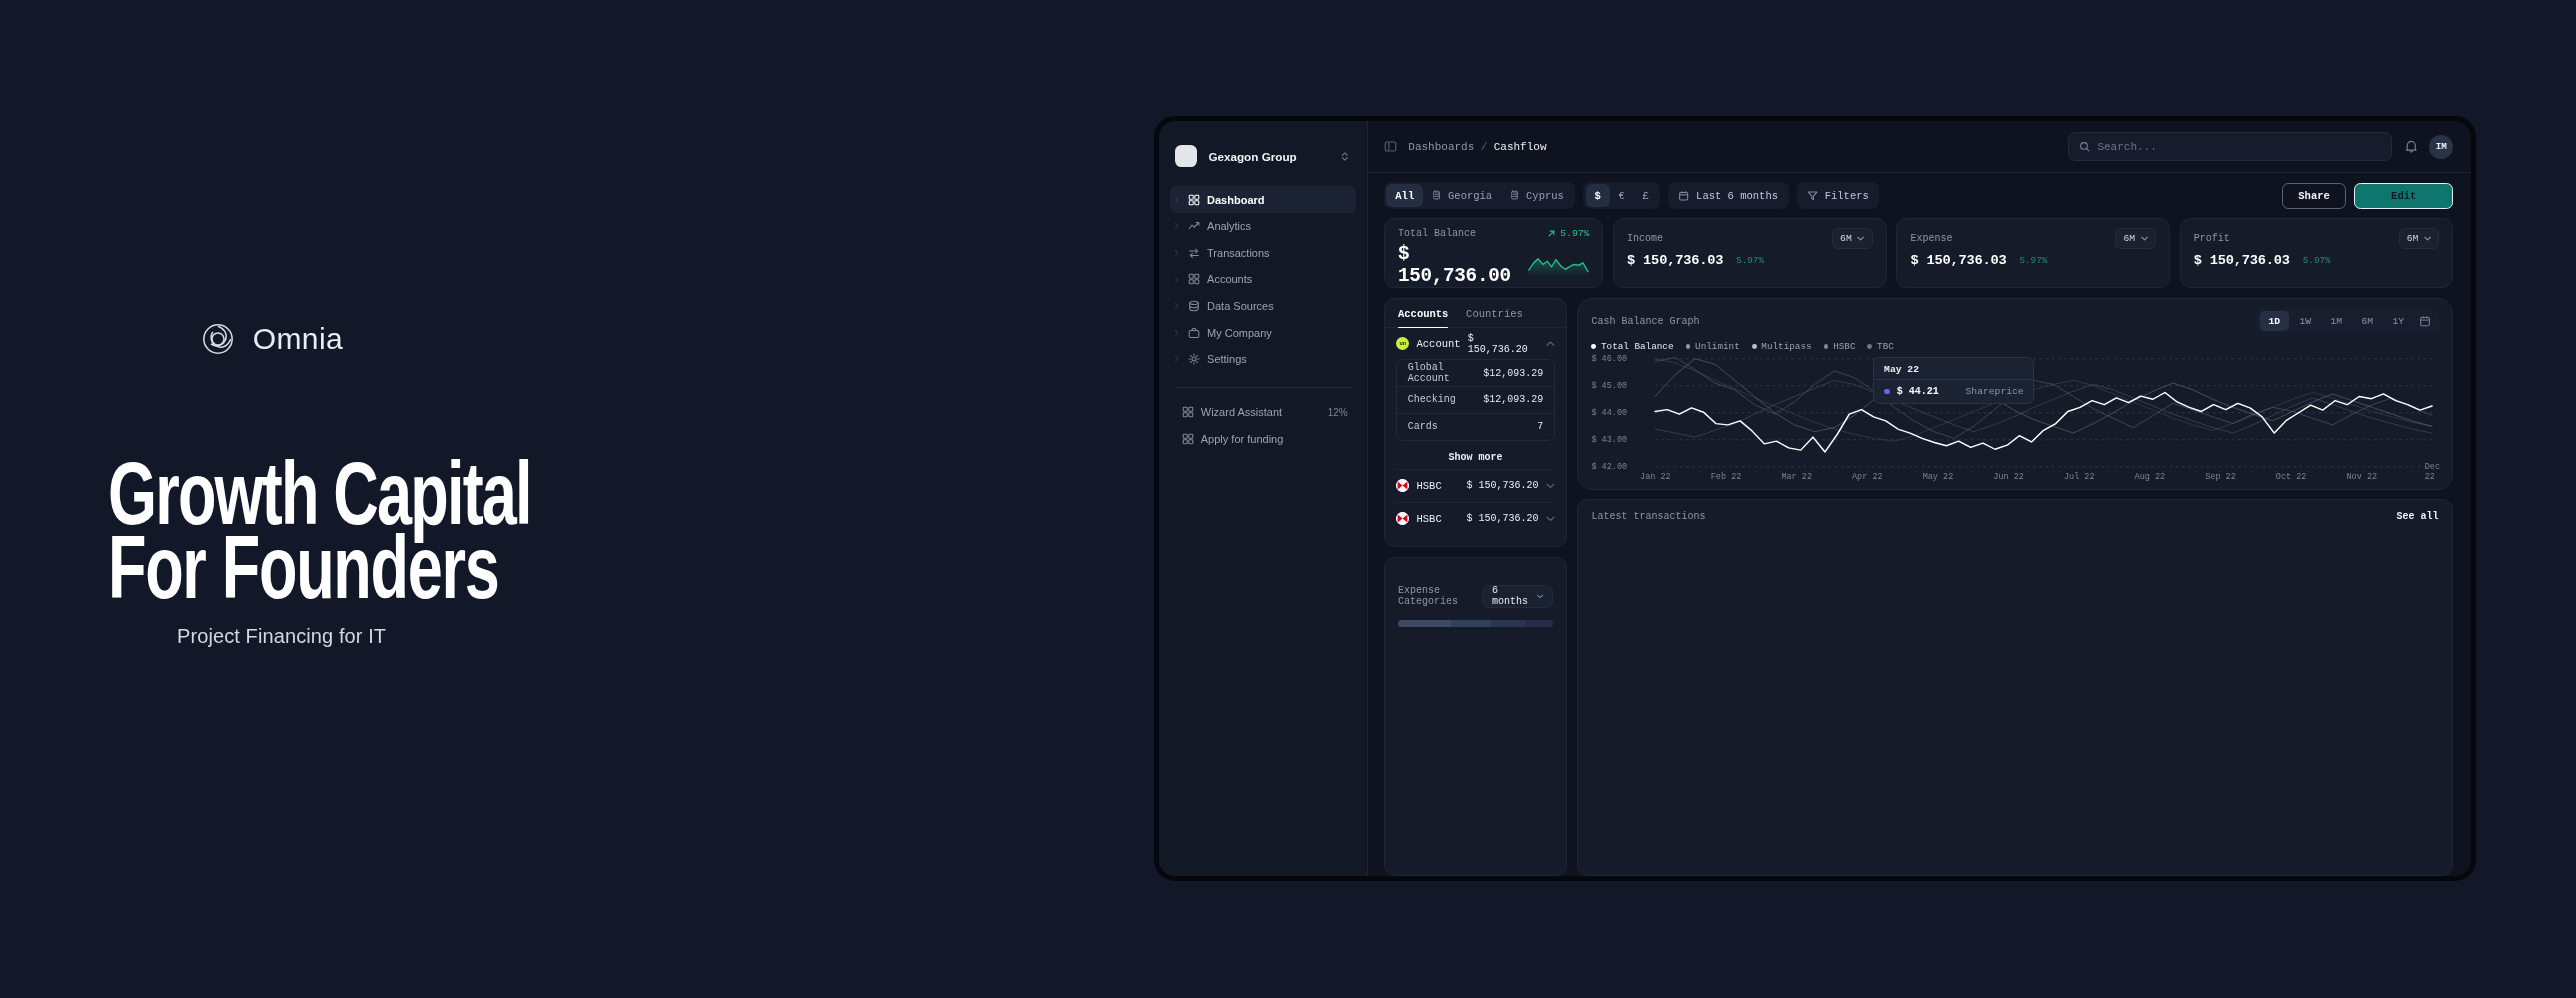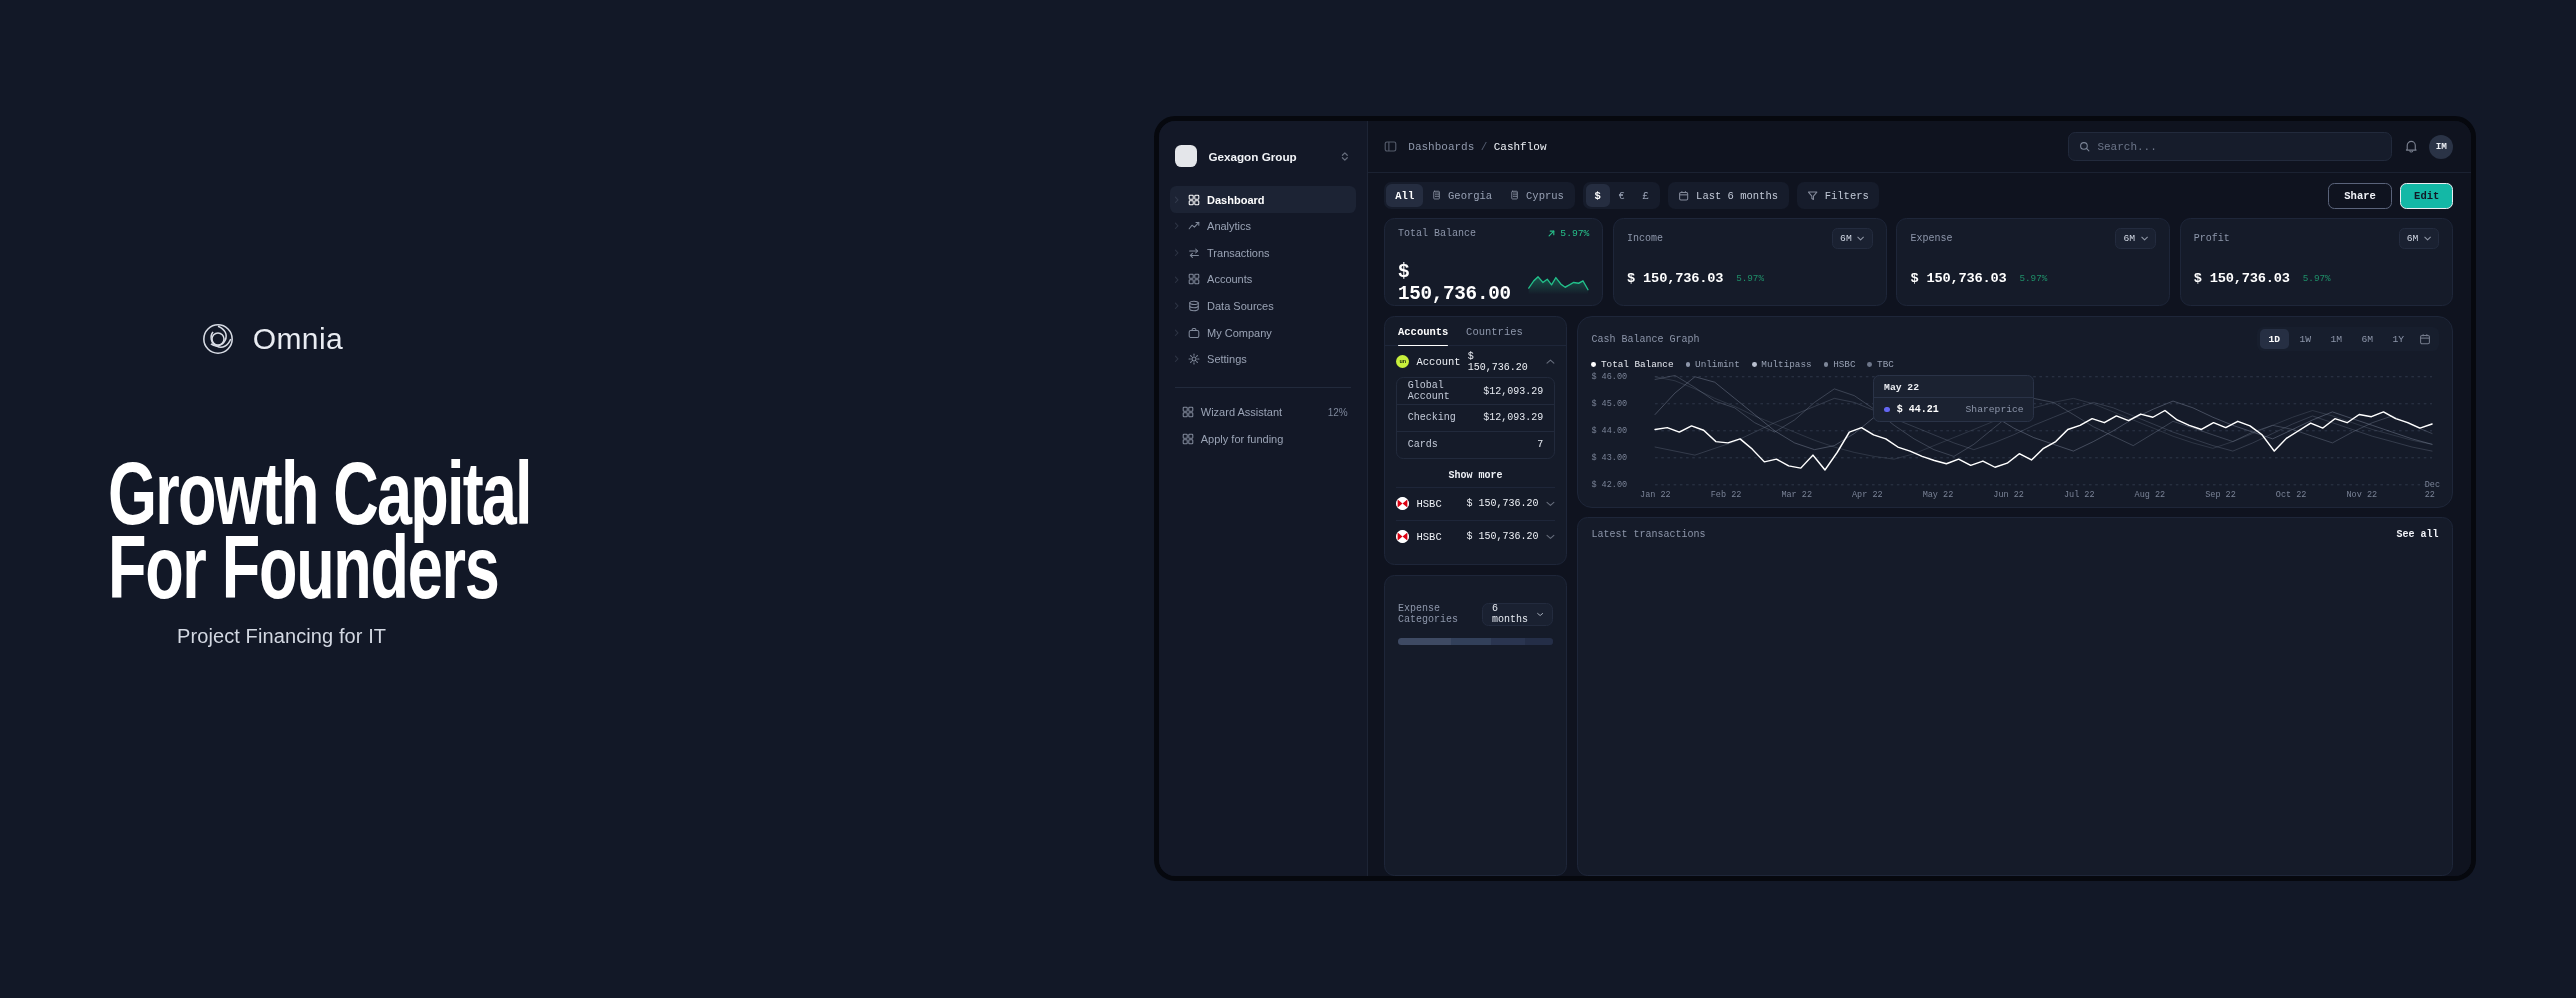--- a/index.html
+++ b/index.html
@@ -130,41 +130,41 @@
     background: #161c2b; border-radius: 7.2px; font-size: 10.5px; color: #c2c9d7; cursor: pointer;
   }
   .pill .pico { width: 11.3px; height: 11.3px; opacity: .7; }
   #filterbar-right { margin-left: auto; display: flex; gap: 8px; }
   #share-button {
     height: 26px; padding: 0 15.3px; border-radius: 6.4px; background: transparent;
     border: 0.8px solid #5a637a; color: #f0f2f7; font-size: 10.5px; font-weight: 600;
     cursor: pointer; font-family: inherit;
   }
   #edit-button {
-    height: 26px; padding: 0 13px; border-radius: 6.4px; background: #14b8a6;
+    height: 26px; padding: 0 36px; border-radius: 6.4px; background: #0f766e;
     border: 0.8px solid #eceef3; color: #121827; font-size: 10.5px; font-weight: 600;
     cursor: pointer; font-family: inherit;
   }
 
   
   #content { flex: 1; padding: 0 17.7px 0 16px; display: flex; flex-direction: column; gap: 9.7px; min-height:0; }
 
   
   #kpi-row { display: flex; gap: 9.7px; flex: 0 0 58px; }
   .kpi-card {
     background: #151b29; border: 0.8px solid #1e2639; border-radius: 10.5px;
     padding: 8.9px 13px 0 13px;
   }
   #kpi-total { flex: 0 0 183px; }
   .kpi-sm { flex: 1; }
   .kpi-head { display: flex; align-items: center; }
   .kpi-label { font-size: 10px; color: #8d96aa; }
   .kpi-delta { margin-left: auto; display: flex; align-items: center; gap: 4px; font-size: 9.7px; color: #27c08a; }
   .kpi-delta .arr { width: 8.9px; height: 8.9px; }
-  .kpi-valrow { display: flex; align-items: center; gap: 9.7px; margin-top: 22px; }
+  .kpi-valrow { display: flex; align-items: center; gap: 9.7px; margin-top: 4px; }
   #kpi-total-value { font-size: 19.3px; font-weight: 700; color: #ffffff; letter-spacing: -0.3px; }
   .kpi-value { font-size: 13.7px; font-weight: 700; color: #ffffff; letter-spacing: -0.2px; }
   .kpi-delta-sm { display: flex; align-items: center; gap: 3.2px; font-size: 9.3px; color: #1f8f69; }
   .kpi-period {
     margin-left: auto; display: flex; align-items: center; gap: 5.6px;
     height: 21px; padding: 0 7.2px; background: #1a2131; border: 0.8px solid #232b3e;
     border-radius: 5.6px; font-size: 9.7px; color: #d2d8e4; cursor: pointer;
   }
   .kpi-period .cd { width: 7.2px; height: 4.8px; opacity: .7; }
 

